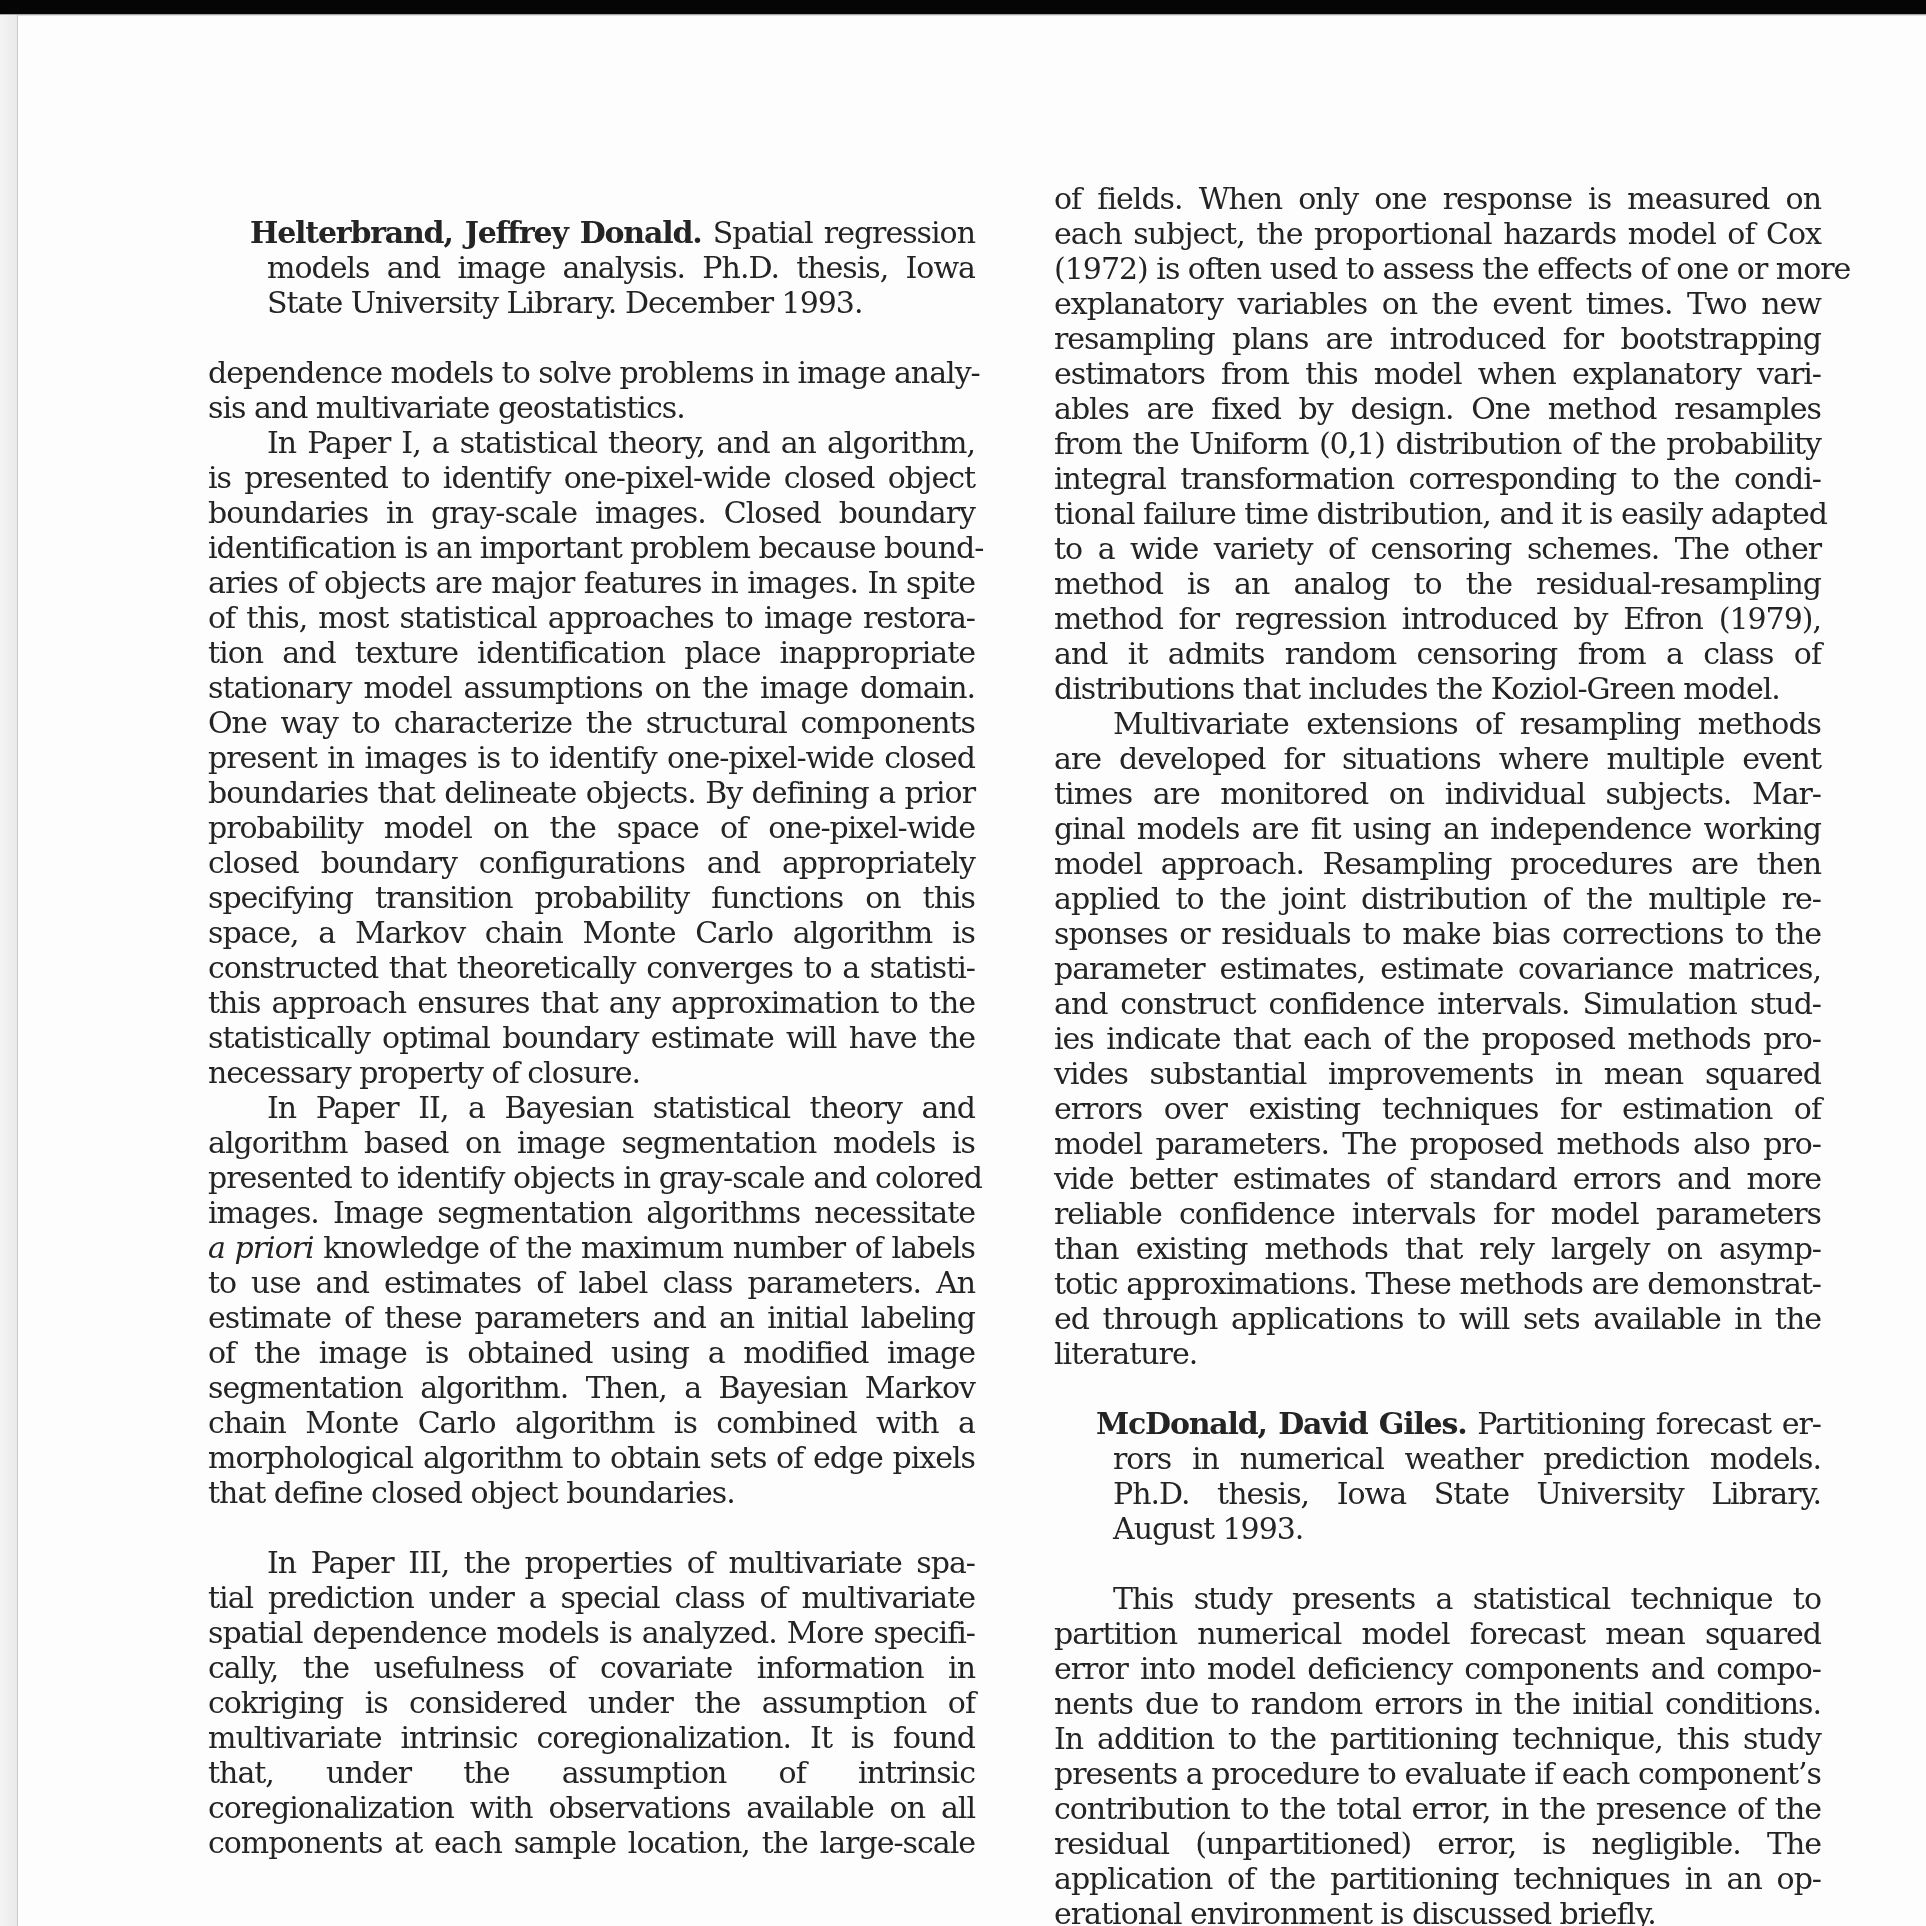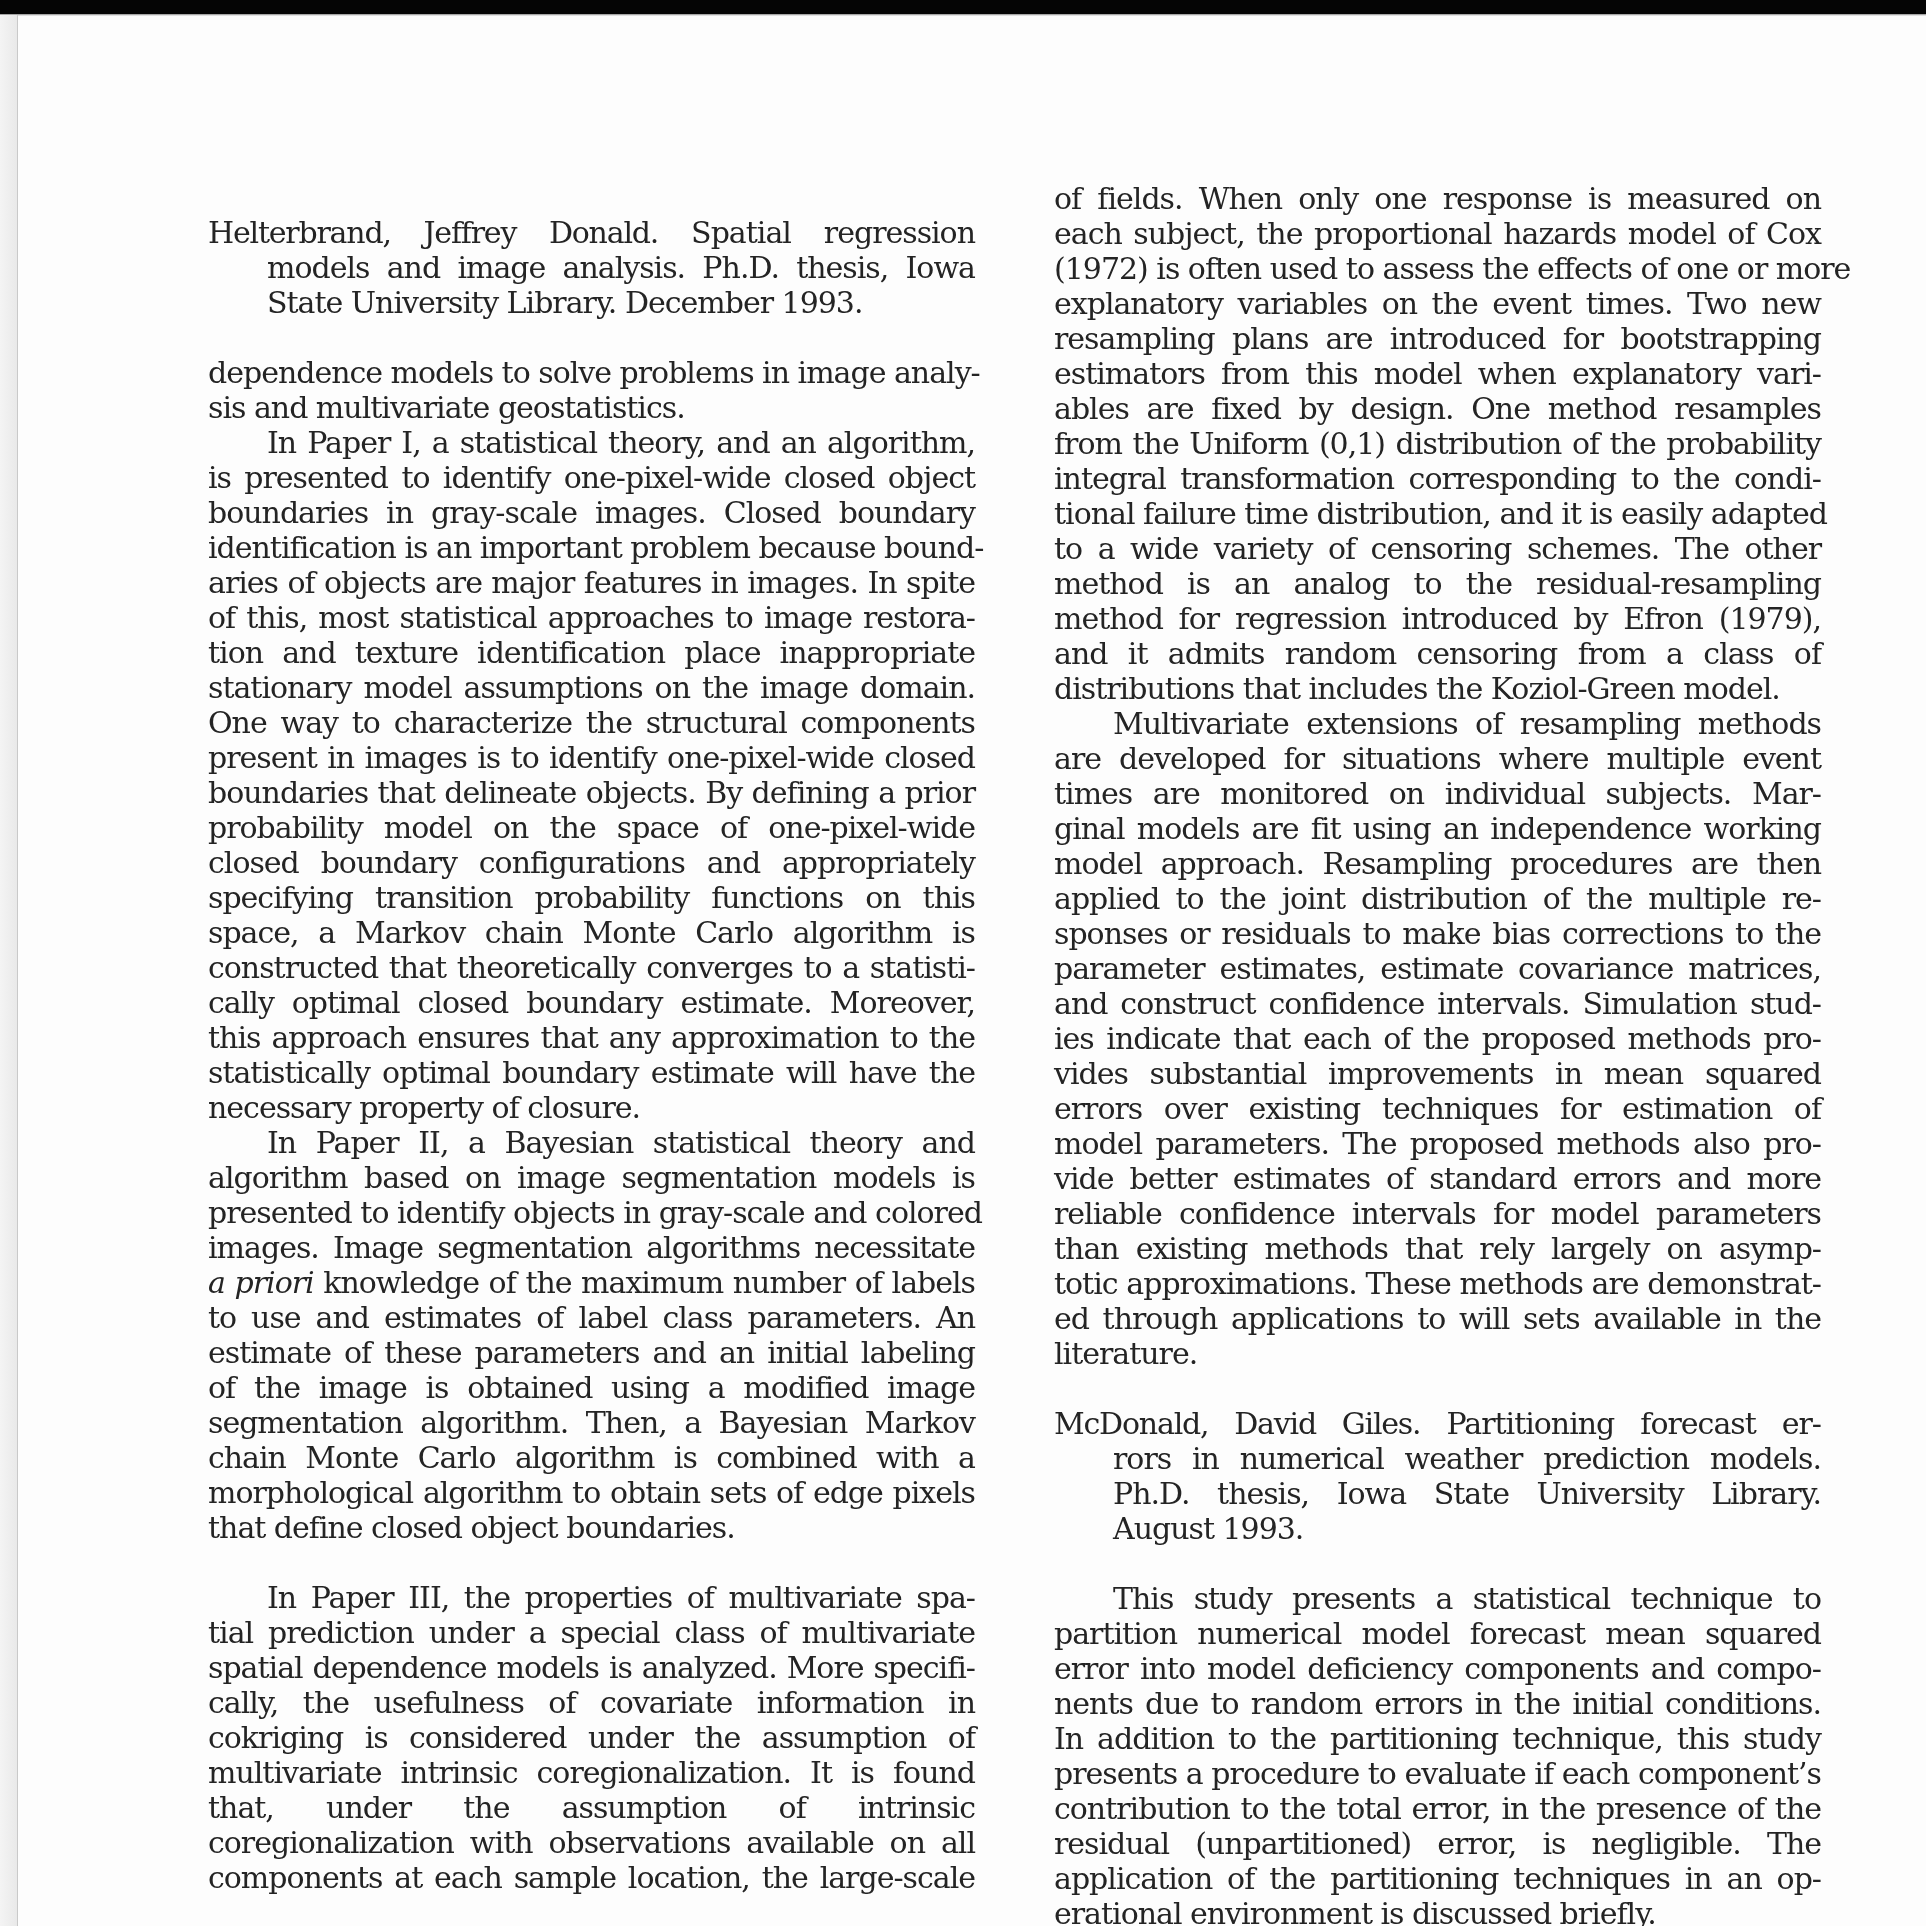--- a/index.html
+++ b/index.html
@@ -32,21 +32,21 @@
   .col-left { left: 208px; top: 215px; }
   .col-right { left: 1054px; top: 181px; }
   .line {
     display: block; white-space: nowrap; height: 35px;
     text-align: justify; text-align-last: justify;
   }
   .line.last { text-align-last: left; }
   .indent { padding-left: 59px; }
   .hang { padding-left: 59px; }
   .gap { height: 35px; display: block; }
-  .name { font-weight: normal; letter-spacing: -1.2px; }
+  .name { font-weight: bold; letter-spacing: -1.2px; margin-left: 42px; }
   .italic { font-style: italic; margin-top: 17px; }
 </style>
 </head>
 <body>
 
 <div class="top-band"></div>
 <div class="top-shadow"></div>
 <div class="gutter-shade"></div>
 <div class="gutter-line"></div>
 
@@ -72,21 +72,20 @@
         <div class="line">tion and texture identification place inappropriate</div>
         <div class="line">stationary model assumptions on the image domain.</div>
         <div class="line">One way to characterize the structural components</div>
         <div class="line">present in images is to identify one-pixel-wide closed</div>
         <div class="line">boundaries that delineate objects.  By defining a prior</div>
         <div class="line">probability model on the space of one-pixel-wide</div>
         <div class="line">closed boundary configurations and appropriately</div>
         <div class="line">specifying transition probability functions on this</div>
         <div class="line">space, a Markov chain Monte Carlo algorithm is</div>
         <div class="line">constructed that theoretically converges to a statisti-</div>
-        <div class="line">cally optimal closed boundary estimate.  Moreover,</div>
         <div class="line">this approach ensures that any approximation to the</div>
         <div class="line">statistically optimal boundary estimate will have the</div>
         <div class="line last">necessary property of closure.</div>
       </div>
     <div>
         <div class="line indent">In Paper II, a Bayesian statistical theory and</div>
         <div class="line">algorithm based on image segmentation models is</div>
         <div class="line">presented to identify objects in gray-scale and colored</div>
         <div class="line">images.  Image segmentation algorithms necessitate</div>
         <div class="line"><span class="italic">a priori</span> knowledge of the maximum number of labels</div>

